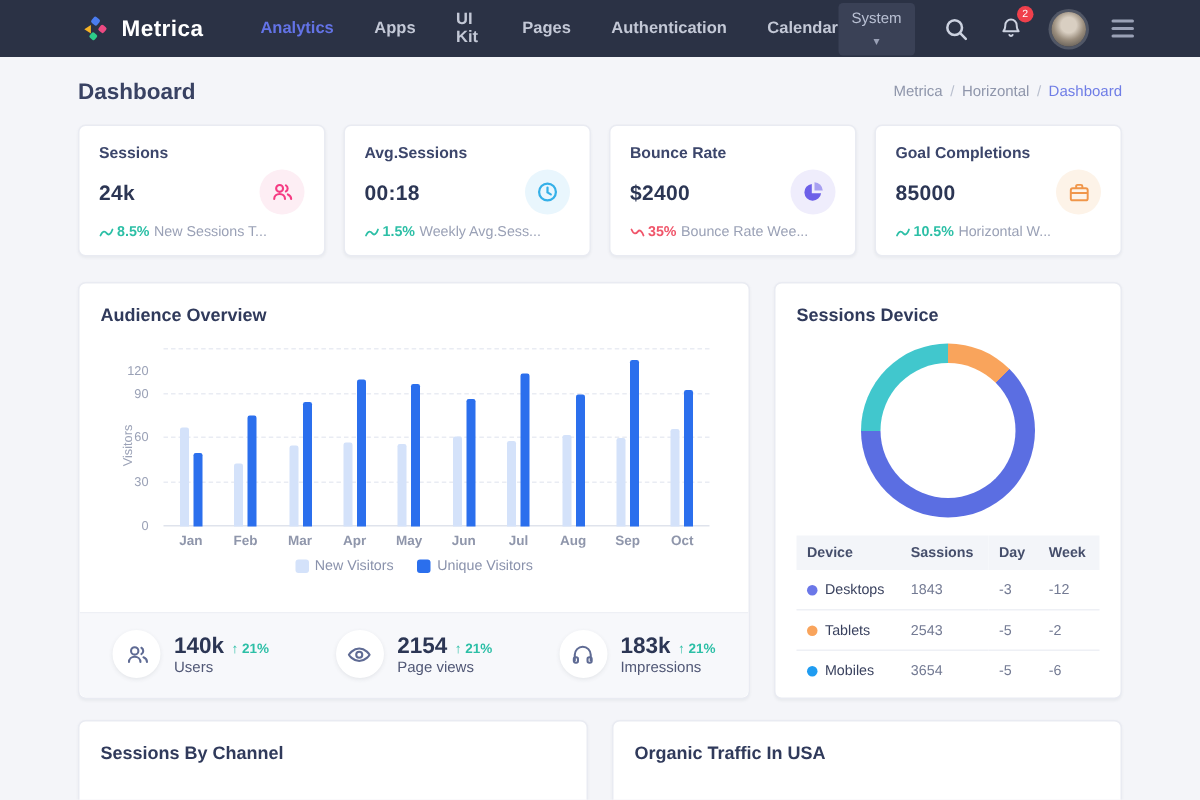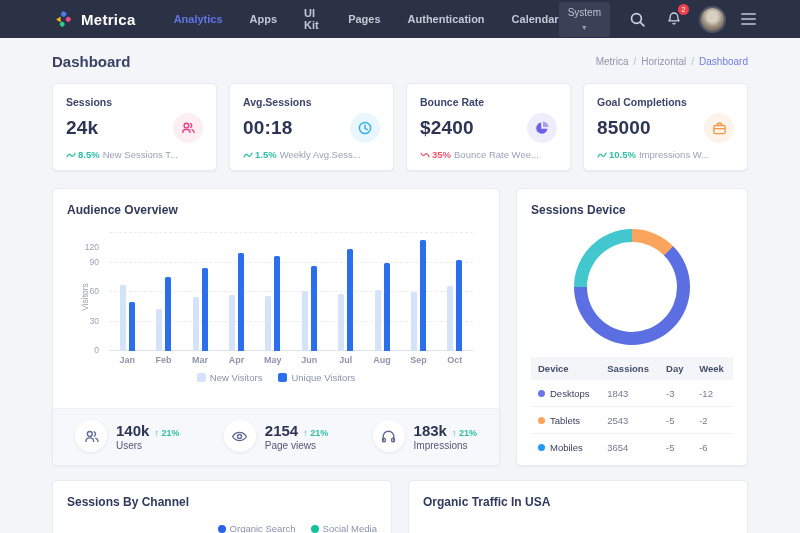--- a/index.html
+++ b/index.html
@@ -32,21 +32,21 @@
 
   
   .card { background:#fff; border:1px solid #e9ebf2; border-radius:5px; box-shadow:0 1px 2px rgba(56,65,74,.06); }
   .card-title { font-size:12px; font-weight:bold; color:#303a5b; }
 
   
   .stats-row { display:grid; grid-template-columns:repeat(4,1fr); gap:12px; padding:0 52px; }
   .stat-card { padding:12px 13px 10px; }
   .stat-title { font-size:10.5px; font-weight:bold; color:#3c466b; }
   .stat-mid { display:flex; justify-content:space-between; align-items:center; margin-top:5px; }
-  .stat-value { font-size:19px; font-weight:bold; color:#2c3654; letter-spacing:.2px; }
+  .stat-value { font-size:14px; font-weight:bold; color:#2c3654; letter-spacing:.2px; }
   .stat-icon { width:30px; height:30px; border-radius:50%; display:flex; align-items:center; justify-content:center; }
   .stat-foot { margin-top:6px; font-size:9.5px; color:#9aa1b6; display:flex; align-items:center; gap:3px; white-space:nowrap; overflow:hidden; }
   .trend { display:flex; align-items:center; gap:2px; font-weight:bold; }
 
   
   .main-row { display:grid; grid-template-columns:448px 232px; gap:16px; padding:0 52px; margin-top:17px; }
   .audience-card { height:278px; display:flex; flex-direction:column; padding:14px 14px 0; overflow:hidden; }
   .device-card { height:278px; padding:14px; overflow:hidden; }
 
   
@@ -235,21 +235,21 @@
         </svg>
       </span>
     </div>
     <div class="stat-foot">
       <span class="trend" style="color: rgb(44, 191, 166);">
         <svg class="trend-wave" width="10" height="8" viewBox="0 0 10 8" fill="none" stroke="currentColor" stroke-width="1.2" stroke-linecap="round">
             <path d="M1 6 C2.5 2.5, 4 3, 5.2 4.6 C6.4 6.2, 8 5, 9 2"></path>
           </svg>
         <span>10.5%</span>
       </span>
-      <span>Impressions W...</span>
+      <span>Horizontal W...</span>
     </div>
   </div>
 </div>
 
 <div class="main-row">
 
   <div class="card audience-card">
     <div class="card-title">Audience Overview</div>
 
     <div class="chart-area">
@@ -433,30 +433,20 @@
           <td>-6</td>
         </tr>
       </tbody>
     </table>
   </div>
 </div>
 
 <div class="bottom-row">
   <div class="card bottom-card">
     <div class="card-title">Sessions By Channel</div>
-    <div class="channel-legend">
-      <span class="legend-item">
-        <span class="device-dot" style="width: 8px; height: 8px; background: rgb(42, 99, 232);"></span>
-        <span>Organic Search</span>
-      </span>
-      <span class="legend-item">
-        <span class="device-dot" style="width: 8px; height: 8px; background: rgb(15, 195, 156);"></span>
-        <span>Social Media</span>
-      </span>
-    </div>
   </div>
 
   <div class="card bottom-card">
     <div class="card-title">Organic Traffic In USA</div>
     <div class="map-area">
       
       
     </div>
   </div>
 </div>

